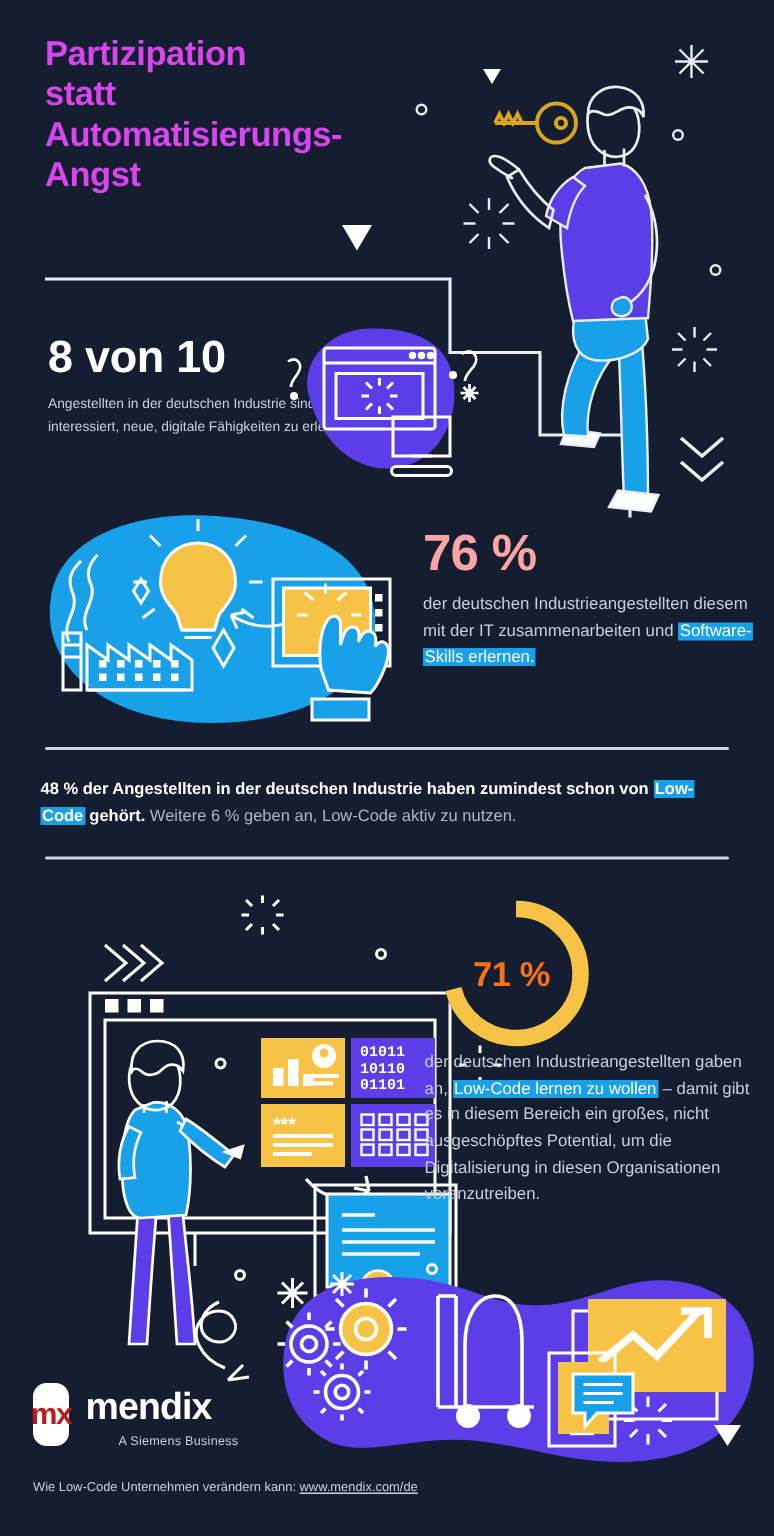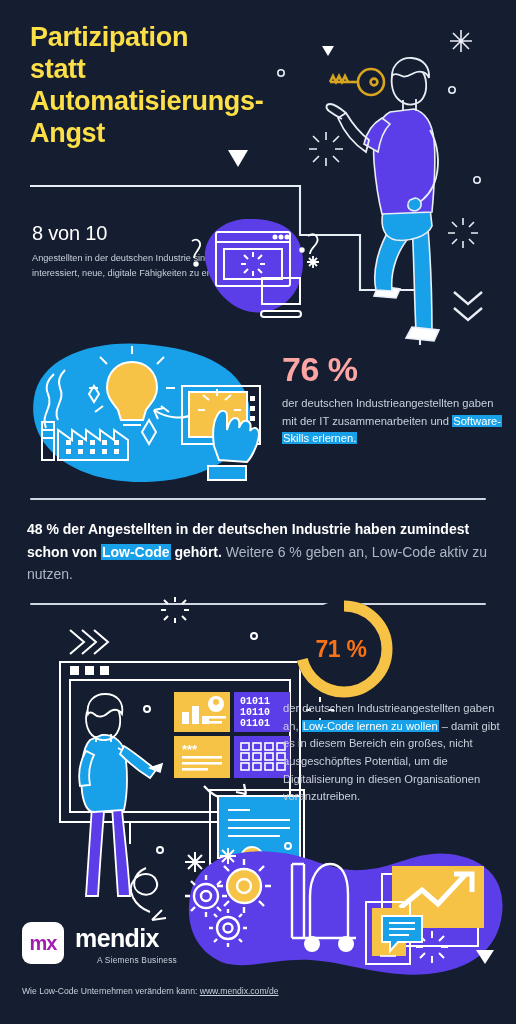--- a/index.html
+++ b/index.html
@@ -15,32 +15,32 @@
     background:#151d30;
     overflow:hidden;
     margin:0 auto;
   }
   .abs{position:absolute;}
   svg{display:block;overflow:visible;}
 
   
   #headline{
     left:30px; top:22px; width:300px;
-    font-size:27px;
+    font-size:23px;
     line-height:1.18;
     font-weight:bold;
-    color:#fde047;
+    color:#d946ef;
     letter-spacing:-0.3px;
     white-space:pre-line;
   }
 
   
   #stat8-wrap{left:32px; top:222px; width:250px;}
   .big-stat{
-    font-size:20px; font-weight:normal; color:#ffffff;
+    font-size:30px; font-weight:bold; color:#ffffff;
     letter-spacing:-0.2px; line-height:1.1;
   }
   .body-sm{
     font-size:9.2px; line-height:1.62; color:#c9cfdb;
     margin-top:7px;
   }
 
   
   #stat76-wrap{left:282px; top:352px; width:225px;}
   .huge-stat{
@@ -59,21 +59,21 @@
   
   #band{left:0; top:498px; width:516px;}
   .rule{
     height:2px;
     background:#cfd6e2;
     margin:0 30px;
     border-radius:2px;
   }
   #band-text{
     margin:18px 27px 17px 27px;
-    font-size:14px;
+    font-size:11px;
     line-height:1.62;
     color:#aeb6c6;
   }
   #band-text b{color:#ffffff;font-weight:bold;}
 
   
   #donut{left:289px; top:594px; width:110px; height:110px;}
   #donut-label{
     position:absolute; left:0; top:0; width:110px; height:110px;
     display:flex; align-items:center; justify-content:center;
@@ -82,23 +82,23 @@
     padding-right:6px; box-sizing:border-box;
   }
   #stat71-text{
     left:283px; top:700px; width:222px;
     font-size:11.2px; line-height:1.58; color:#c9cfdb;
   }
 
   
   #logo-block{left:22px; top:922px; display:flex; align-items:flex-start;}
   #logo-mark{
-    width:42px;height:42px;background:#ffffff;border-radius:9px;
+    width:24px;height:42px;background:#ffffff;border-radius:9px;
     display:flex;align-items:center;justify-content:center;
-    font-size:20px;font-weight:bold;color:#a21caf;letter-spacing:-1px;
+    font-size:20px;font-weight:bold;color:#b91c1c;letter-spacing:-1px;
     font-family:"Liberation Sans",sans-serif;
   }
   #logo-words{margin-left:11px;padding-top:4px;}
   #logo-name{font-size:25px;font-weight:bold;color:#ffffff;line-height:1;letter-spacing:-0.6px;}
   #logo-sub{font-size:8.4px;color:#c9cfdb;margin-top:4px;letter-spacing:0.2px;padding-left:22px;}
   #footer-line{
     left:22px; top:986px; font-size:8.6px; color:#c9cfdb;
   }
   #footer-line a{color:#c9cfdb;}
 </style>
@@ -262,21 +262,21 @@
 
       <g fill="#18a0e8" stroke="#ffffff" stroke-width="2">
         <path d="M204 110 c-2 -14 0 -26 4 -32 c3 -5 9 -4 9 2 l0 14 c2 -8 4 -12 8 -12 c4 0 5 4 4 10 c2 -6 5 -8 8 -7 c4 1 4 6 3 10 c3 -4 6 -4 8 -1 c2 3 1 8 -1 14 c-3 8 -6 14 -10 18 l-28 -2 z"></path>
         <rect x="198" y="130" width="38" height="14"></rect>
       </g>
     </svg>
   </div>
 
   <div id="stat76-wrap" class="abs">
     <div class="huge-stat">76 %</div>
-    <div class="body-md"><span>der deutschen Industrieangestellten gaben mit der IT zusammenarbeiten und </span><span class="hl">Software-Skills erlernen.</span></div>
+    <div class="body-md"><span>der deutschen Industrieangestellten diesem mit der IT zusammenarbeiten und </span><span class="hl">Software-Skills erlernen.</span></div>
   </div>
 
   <div id="band" class="abs">
     <div class="rule"></div>
     <div id="band-text"><b><span>48 % der Angestellten in der deutschen Industrie haben zumindest schon von </span><span class="hl">Low-Code</span><span> gehört.</span></b><span> Weitere 6 % geben an, Low-Code aktiv zu nutzen.</span></div>
     <div class="rule"></div>
   </div>
 
   <div class="abs" style="left:0;top:596px;width:300px;height:300px;padding-left:32px;">
     <svg width="300" height="300" viewBox="0 0 300 300">

